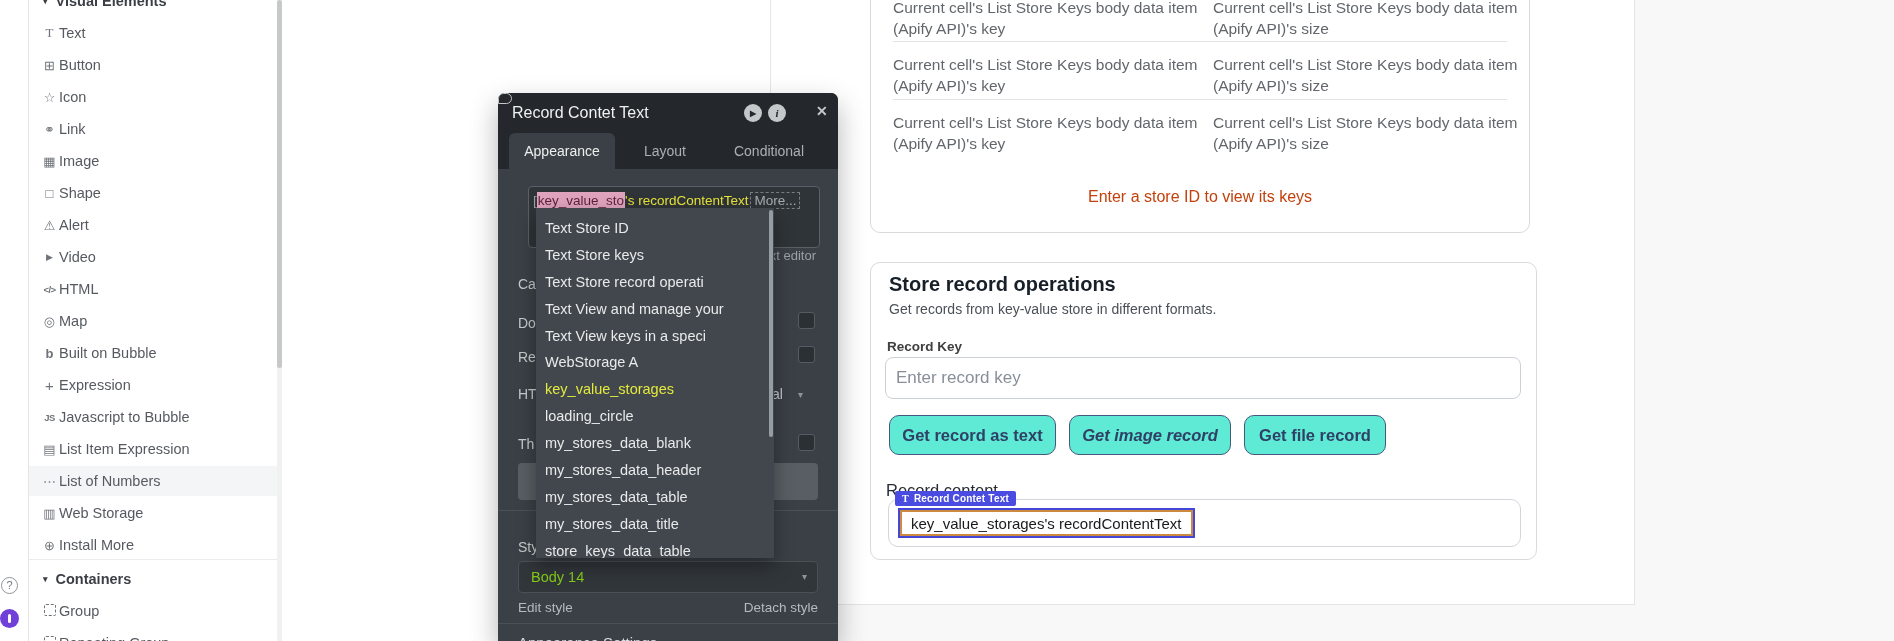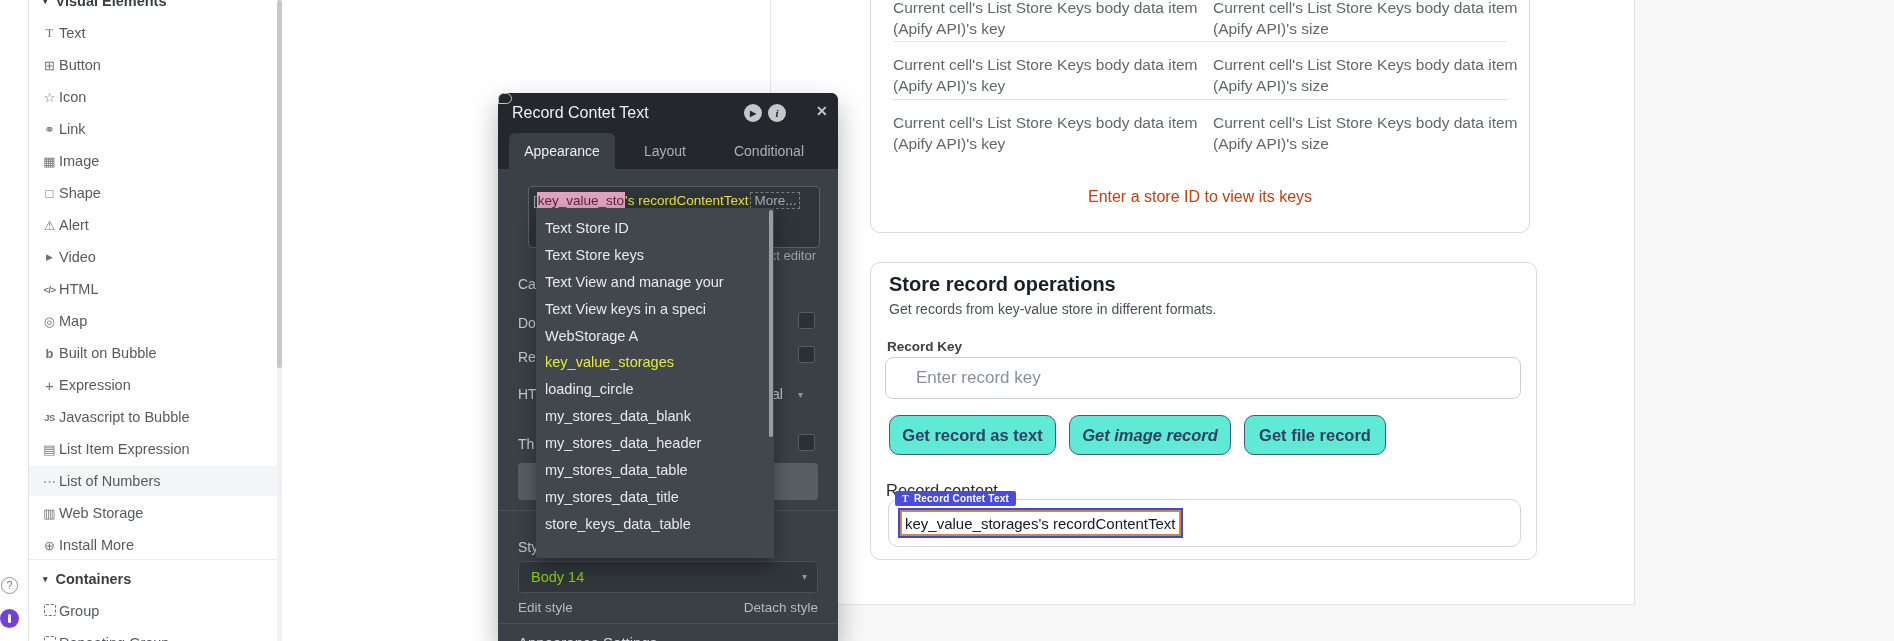--- a/index.html
+++ b/index.html
@@ -40,30 +40,30 @@
   .kcol { position:absolute; width:312px; font-size:15.5px; line-height:21px; color:#63676c; }
   .kcol.c1 { left:22px; } .kcol.c2 { left:342px; }
   .kdiv { position:absolute; left:22px; right:22px; border-top:1px solid #e4e4e4; }
   #keys-empty { position:absolute; left:0; top:207px; width:100%; text-align:center; font-size:16px; color:#c2410c; }
 
   #card-ops { left:870px; top:262px; width:667px; height:298px; }
   #ops-title { position:absolute; left:18px; top:10px; font-size:20px; font-weight:bold; color:#171f29; }
   #ops-sub { position:absolute; left:18px; top:38px; font-size:14px; color:#4a5057; }
   #rk-label { position:absolute; left:16px; top:76px; font-size:13.5px; font-weight:bold; color:#404040; }
   #rk-input { position:absolute; left:14px; top:94px; width:636px; height:42px; border:1px solid #ccd1d7; border-radius:8px;
-    padding-left:30px; font-size:17px; color:#30363d; font-family:"Liberation Sans",sans-serif; outline:none; }
+    padding-left:10px; font-size:17px; color:#30363d; font-family:"Liberation Sans",sans-serif; outline:none; }
   #rk-input::placeholder { color:#878f99; }
   .opbtn { position:absolute; top:152px; height:40px; background:#5eead4; border:1.5px solid #46587d; border-radius:10px;
     color:#2f4166; font-size:16.5px; font-weight:bold; font-family:"Liberation Sans",sans-serif; }
   #btn1 { left:18px; width:167px; } #btn2 { left:198px; width:162px;font-style:italic; } #btn3 { left:373px; width:142px; }
   #rc-label { position:absolute; left:15px; top:218px; font-size:16.5px; color:#262c33; }
   #rc-box { position:absolute; left:17px; top:236px; width:633px; height:48px; border:1px solid #d2d6da; border-radius:10px; }
   #rc-badge { position:absolute; left:24px; top:228px; height:15px; background:#4a4be0; color:#fff; font-size:10px;
     font-weight:bold; padding:1px 7px; border-radius:2px; display:flex; align-items:center; gap:5px; z-index:2; letter-spacing:.2px; }
-  #rc-selected { position:absolute; left:29px; top:247px; height:26px; line-height:24px; padding:0 3px; background:#fff;
+  #rc-selected { position:absolute; left:29px; top:247px; height:26px; line-height:24px; padding:0 9px; background:#fff;
     border:2px solid #cd8a3e; outline:2px solid #4446d8; font-size:15px; color:#171a1e; white-space:nowrap; z-index:1; }
 
   
   #dialog { position:absolute; left:498px; top:93px; width:340px; height:548px; background:#3b4046;
     border-radius:7px 7px 0 0; box-shadow:0 12px 28px rgba(0,0,0,.30); z-index:40; }
   #dlg-header { position:absolute; left:0; top:0; width:100%; height:40px; background:#24282d; border-radius:7px 7px 0 0; }
   #dlg-title { position:absolute; left:14px; top:0; line-height:40px; font-size:16px; color:#eef0f1; }
   .hic { position:absolute; top:11px; width:18px; height:18px; border-radius:50%; background:#c4c8cb; color:#24282d;
     font-size:8px; display:flex; align-items:center; justify-content:center; font-weight:bold; }
   #ic-play { left:246px; } #ic-info { left:270px; font-size:11px; font-family:"Liberation Serif",serif; font-style:italic; }
@@ -288,20 +288,21 @@
       <div id="style-chev" class="chev">▾</div>
     </div>
     <div id="edit-style">Edit style</div>
     <div id="detach-style">Detach style</div>
     <div class="ddiv" style="top:530px"></div>
     <div id="app-settings">Appearance Settings</div>
 
     <div id="dropdown">
       <div class="dditem">Text Store ID</div>
       <div class="dditem">Text Store keys</div>
+      <div class="dditem">Text Store record operati</div>
       <div class="dditem">Text View and manage your</div>
       <div class="dditem">Text View keys in a speci</div>
       <div class="dditem">WebStorage A</div>
       <div class="dditem match">key_value_storages</div>
       <div class="dditem">loading_circle</div>
       <div class="dditem">my_stores_data_blank</div>
       <div class="dditem">my_stores_data_header</div>
       <div class="dditem">my_stores_data_table</div>
       <div class="dditem">my_stores_data_title</div>
       <div class="dditem">store_keys_data_table</div>

